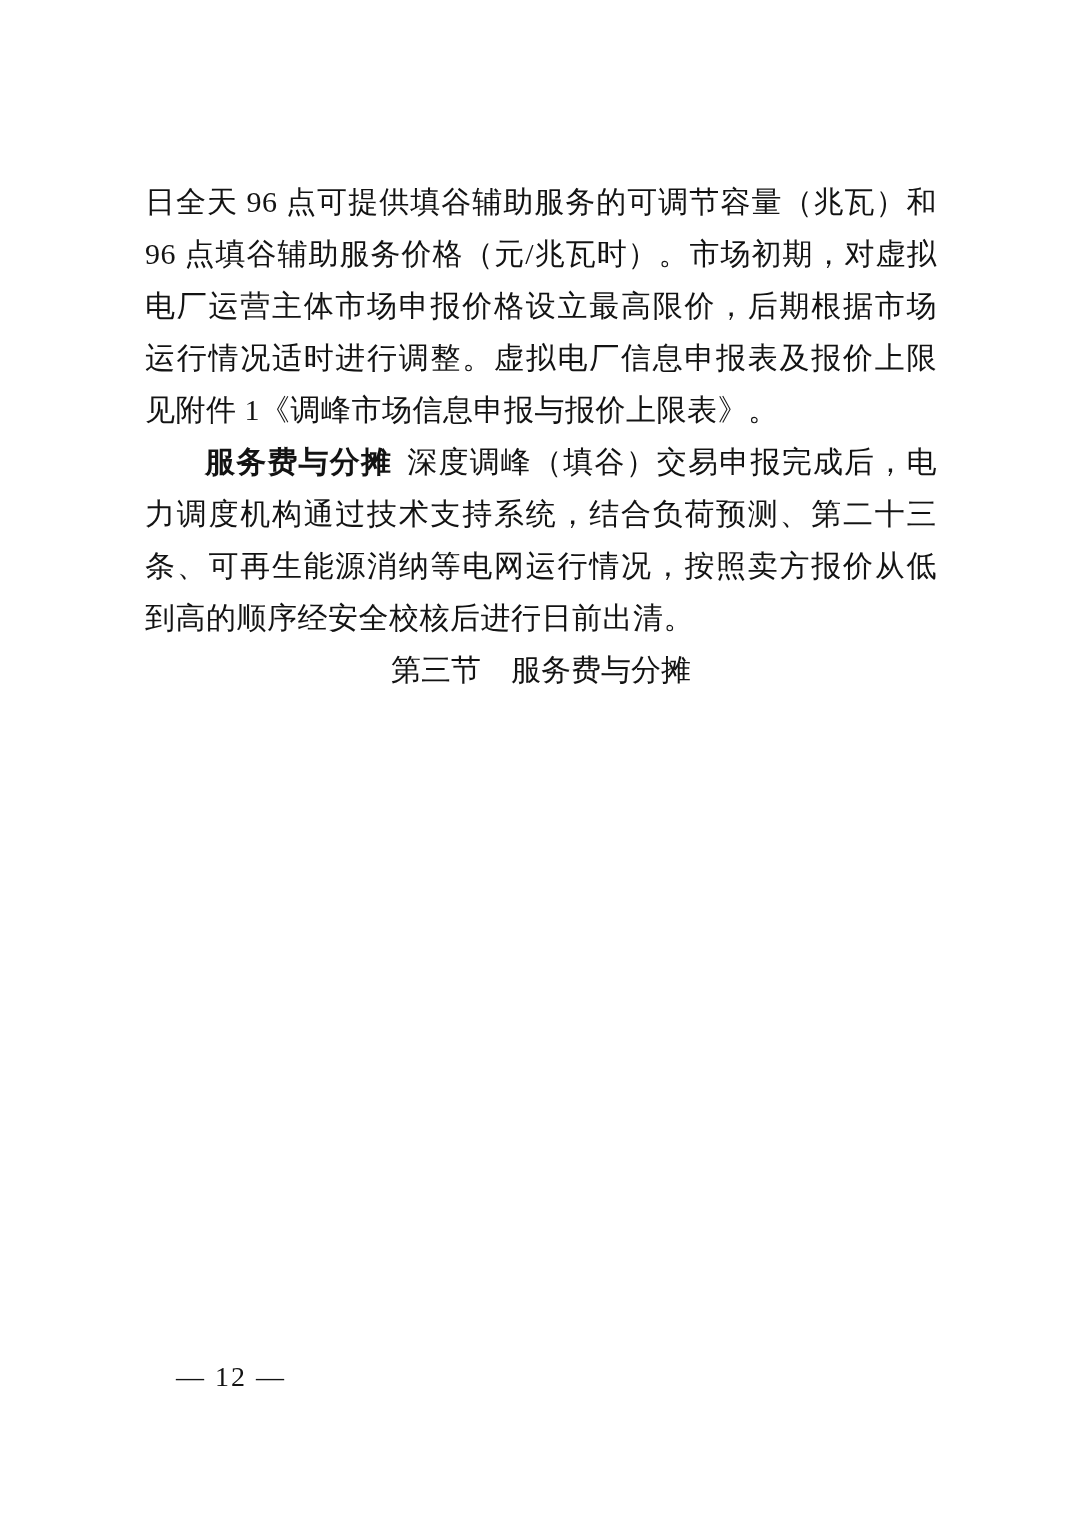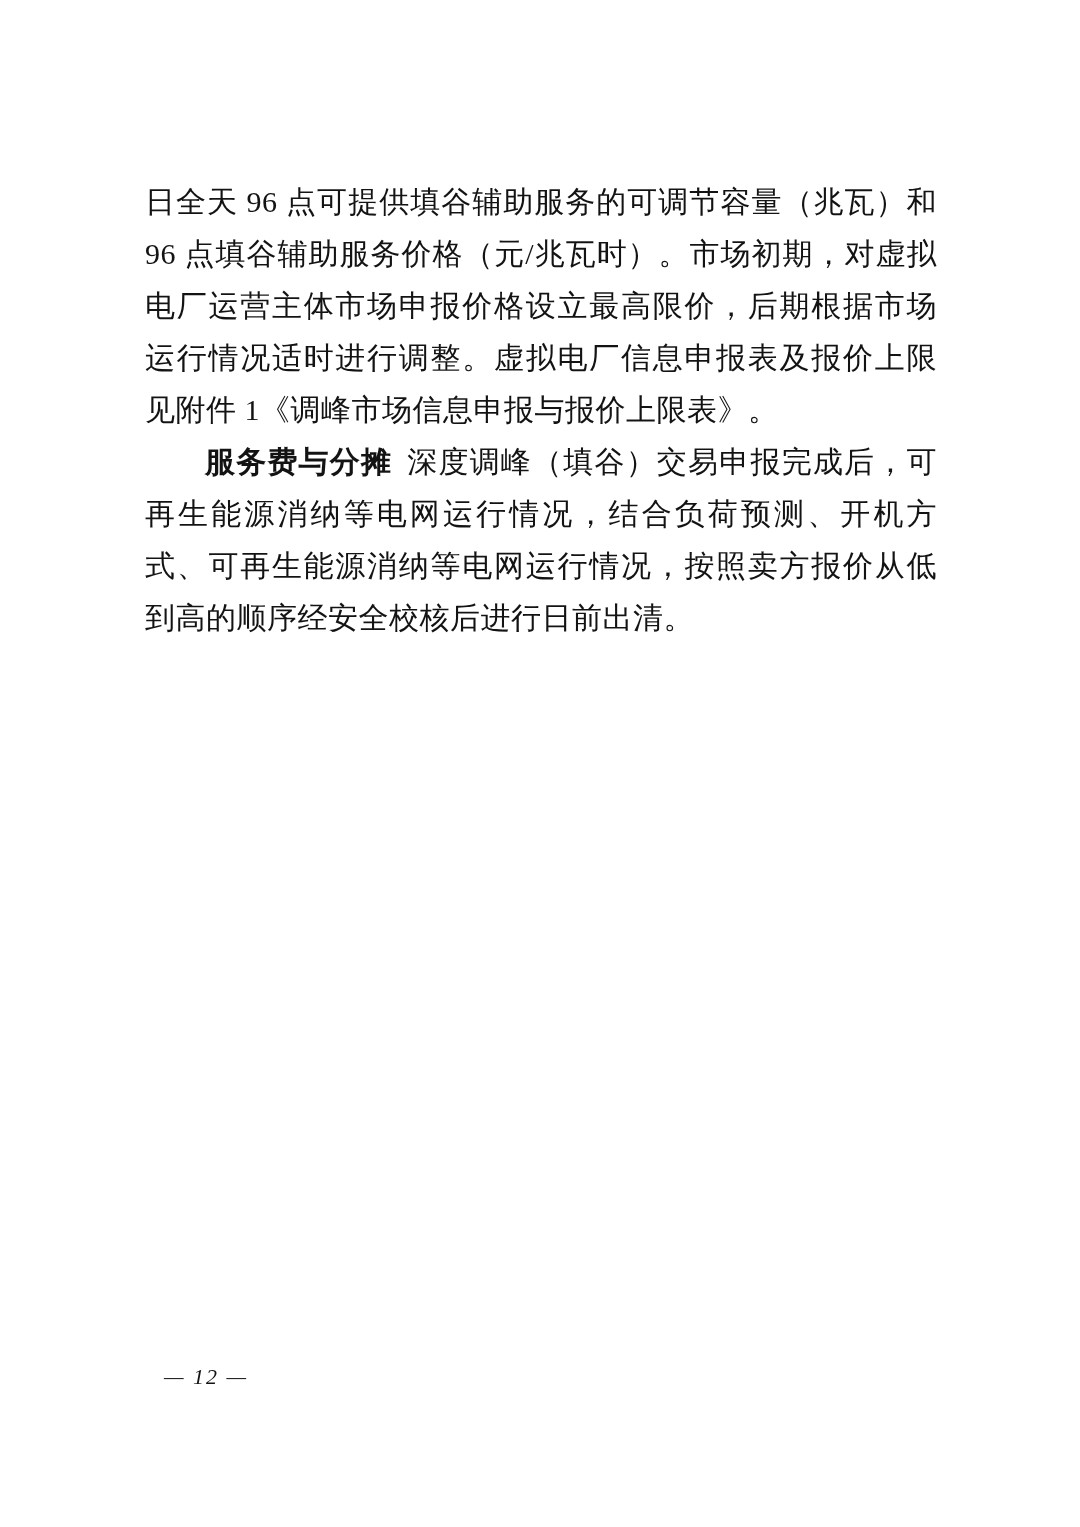--- a/index.html
+++ b/index.html
@@ -41,37 +41,37 @@
     text-indent: 0;
     font-weight: normal;
     font-size: 30px;
     line-height: 52px;
   }
   .section-heading .heading-title {
     margin-left: 1em;
   }
   .page-footer {
     position: absolute;
-    left: 164px;
+    left: 176px;
     top: 1351px;
-    font-size: 22px;
+    font-size: 28px;
     line-height: 52px;
     letter-spacing: 2px;
     color: #131313;
-    font-style: italic;
   }
 </style>
 </head>
 <body>
 
 <div class="page">
 
   <p class="para continuation"><span>日全天 96 点可提供填谷辅助服务的可调节容量（兆瓦）和 96 点填谷辅助服务价格（元/兆瓦时）。市场初期，对虚拟电厂运营主体市场申报价格设立最高限价，后期根据市场运行情况适时进行调整。虚拟电厂信息申报表及报价上限见附件 1《调峰市场信息申报与报价上限表》。</span></p>
 
-  <p class="para"><span class="lead">服务费与分摊</span><span class="rest">深度调峰（填谷）交易申报完成后，可再生能源消纳等电网运行情况，结合负荷预测、开机方式、可再生能源消纳等电网运行情况，按照卖方报价从低到高的顺序经安全校核后进行日前出清。</span></p>
+  <p class="para"><span class="lead">服务费与分摊</span><span class="rest">深度调峰（填谷）交易申报完成后，电力调度机构通过技术支持系统，结合负荷预测、第二十三条、可再生能源消纳等电网运行情况，按照卖方报价从低到高的顺序经安全校核后进行日前出清。</span></p>
 
 
 
+  <p class="section-heading"><span class="heading-number">第三节</span><span class="heading-title">服务费与分摊</span></p>
 
 
   <div class="page-footer">— 12 —</div>
 
 </div>
 
 </body></html>

